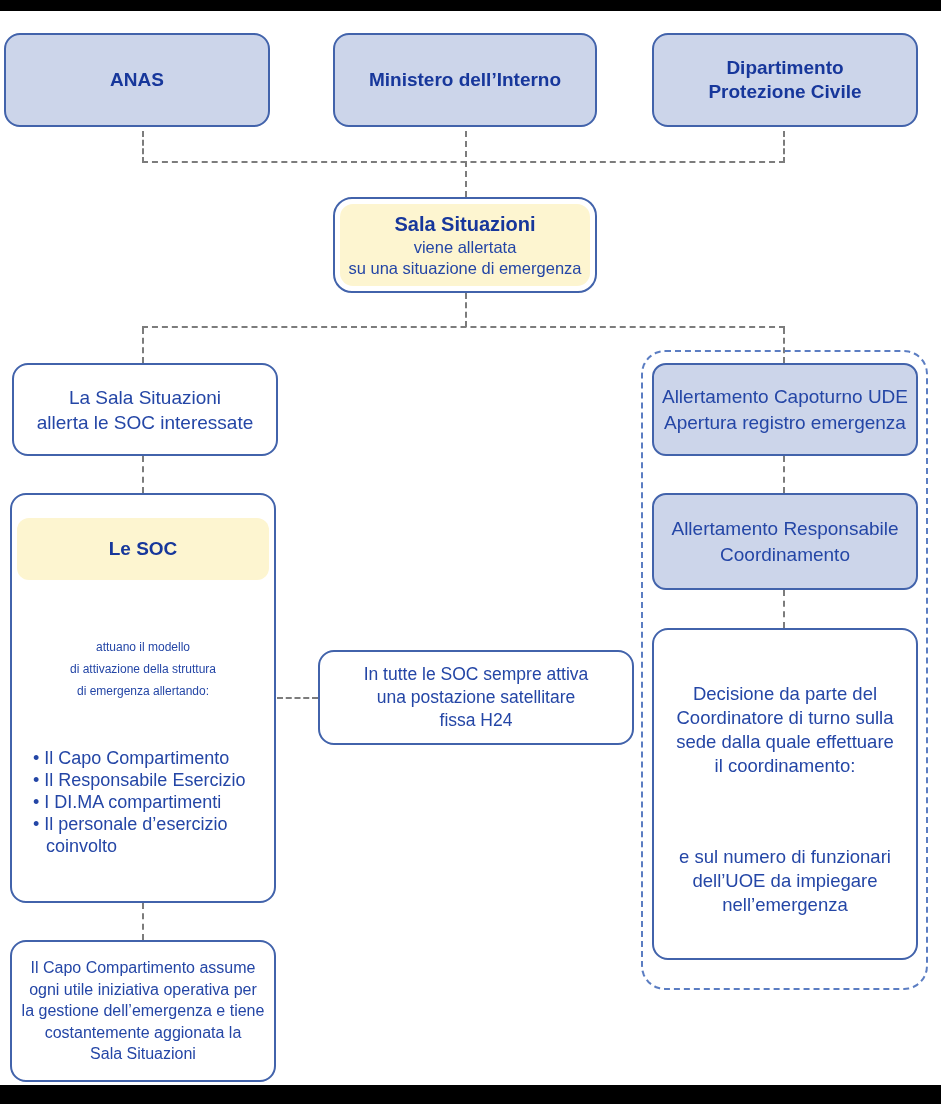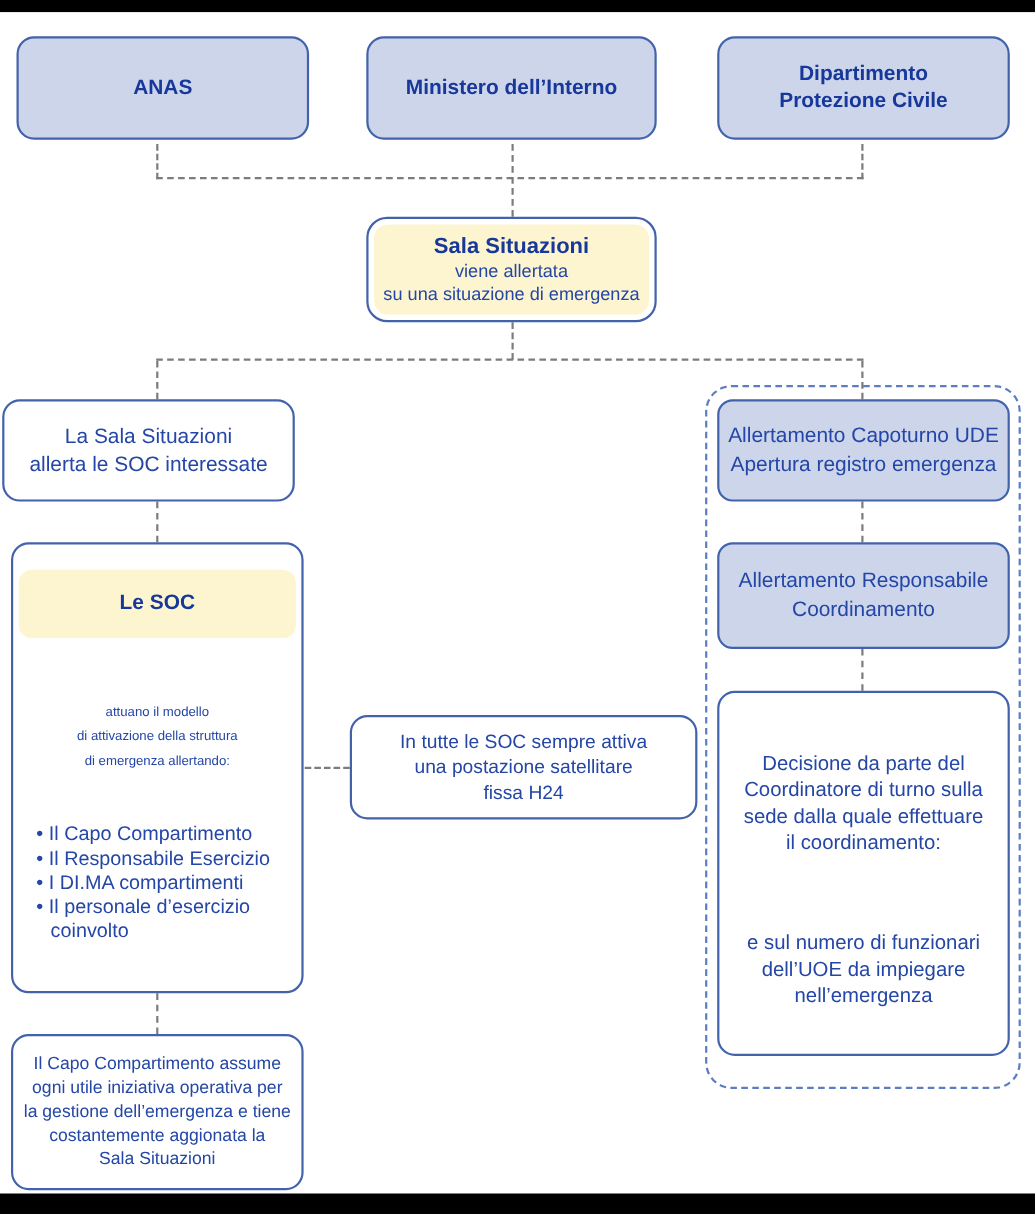--- a/index.html
+++ b/index.html
@@ -15,35 +15,35 @@
     text-align:center;color:#2446a6;background:#fff;white-space:pre-line;
   }
   .fill-blue{background:#ccd5ea;}
   .bold-title{font-weight:bold;color:#17379b;}
 
   
   .vline{position:absolute;width:0;border-left:2px dashed #7c7c7c;}
   .hline{position:absolute;height:0;border-top:2px dashed #7c7c7c;}
 
   
-  #box-anas{left:15px;top:33px;width:266px;height:94px;font-size:19px;}
+  #box-anas{left:4px;top:33px;width:266px;height:94px;font-size:19px;}
   #box-ministero{left:333px;top:33px;width:264px;height:94px;font-size:19px;}
   #box-dipartimento{left:652px;top:33px;width:266px;height:94px;font-size:19px;line-height:24px;}
 
   
   #box-sala{left:333px;top:197px;width:264px;height:96px;border-radius:19px;padding:5px;align-items:stretch;}
   #sala-inner{
     flex:1;background:#fdf5d0;border-radius:13px;display:flex;flex-direction:column;
     align-items:center;justify-content:center;white-space:pre-line;
   }
   #sala-inner .t{font-size:20px;font-weight:bold;color:#17379b;line-height:25px;}
   #sala-inner .b{font-size:16.5px;line-height:21px;color:#2446a6;}
 
   
-  #box-left1{left:2px;top:363px;width:266px;height:93px;font-size:19px;line-height:25px;}
+  #box-left1{left:12px;top:363px;width:266px;height:93px;font-size:19px;line-height:25px;}
   #box-lesoc{left:10px;top:493px;width:266px;height:410px;display:block;padding:5px;}
   #lesoc-header{
     height:62px;background:#fdf5d0;border-radius:12px;display:flex;align-items:center;
     justify-content:center;font-size:19px;font-weight:bold;color:#17379b;
   }
   #lesoc-body{padding:0 6px;text-align:center;color:#2446a6;}
   #lesoc-intro{margin-top:20px;font-size:12px;line-height:22px;white-space:pre-line;}
   #lesoc-bullets{margin-top:27px;text-align:left;padding-left:10px;font-size:18px;line-height:22px;}
   .bullet-line{padding-left:13px;text-indent:-13px;}
   #lesoc-outro{margin-top:21px;font-size:18px;line-height:22px;white-space:pre-line;}

